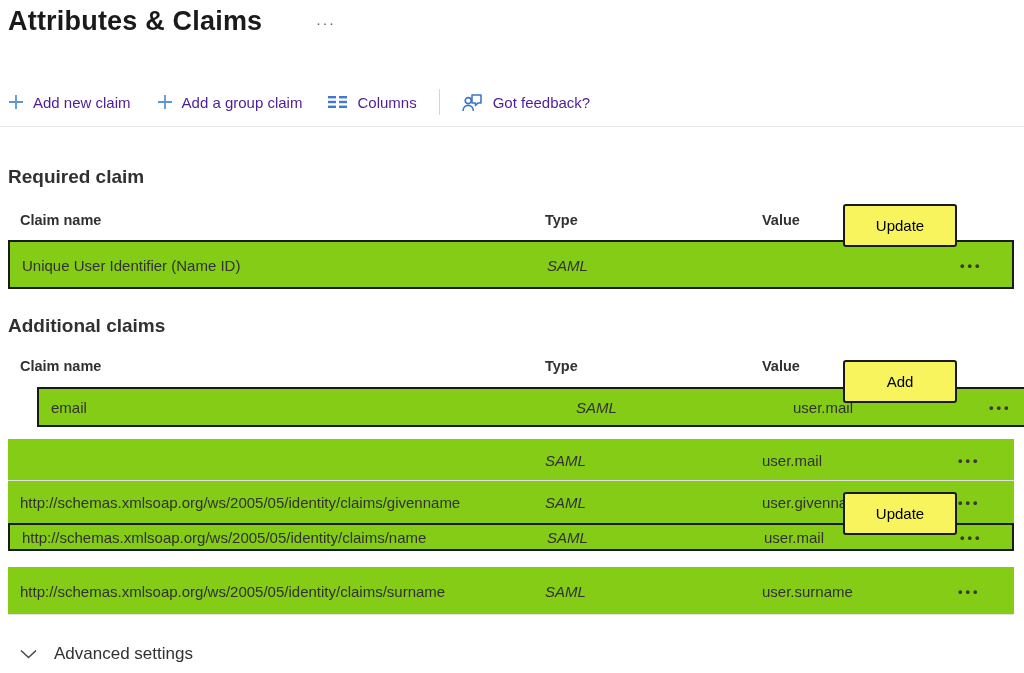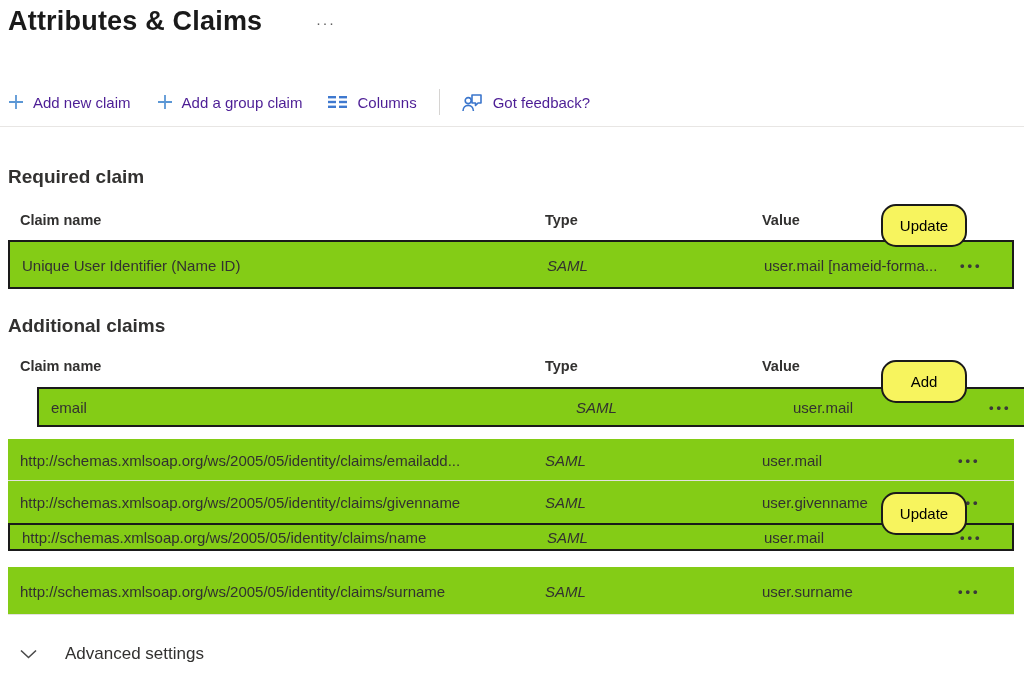--- a/index.html
+++ b/index.html
@@ -51,31 +51,31 @@
 
   .req-row{top:240px;height:49px;}
   .email-row{top:387px;height:40px;margin-left:29px;}
   .emailadd-row{top:439px;height:42px;}
   .givenname-row{top:481px;height:42px;}
   .name-row{top:523px;height:28px;}
   .surname-row{top:567px;height:48px;}
 
   
   .badge{
-    position:absolute;width:86px;height:43px;box-sizing:border-box;
-    background:#f7f45e;border:2px solid #1a1a1a;border-radius:15px;
+    position:absolute;width:114px;height:43px;box-sizing:border-box;
+    background:#f7f45e;border:2px solid #1a1a1a;border-radius:3px;
     display:flex;align-items:center;justify-content:center;
-    font-size:15px;color:#000;z-index:20;margin-left:38px;
+    font-size:15px;color:#000;z-index:20;
   }
   .badge-update-top{left:843px;top:204px;}
   .badge-add{left:843px;top:360px;}
   .badge-update-mid{left:843px;top:492px;}
 
   
-  .advanced{left:20px;top:644px;display:flex;align-items:center;gap:28px;cursor:pointer;background:none;border:none;padding:0;font-family:inherit;}
+  .advanced{left:20px;top:644px;display:flex;align-items:center;gap:17px;cursor:pointer;background:none;border:none;padding:0;font-family:inherit;}
   .advanced-label{font-size:17px;color:#323130;}
 </style>
 </head>
 <body>
 
 <div class="abs page-title">Attributes &amp; Claims</div>
 <div class="abs title-dots">···</div>
 
 <div class="abs toolbar">
   <button class="tb-item">
@@ -126,39 +126,37 @@
 
 <div class="abs section-heading req-heading">Required claim</div>
 
 <div class="abs col-head req-head col-name-x">Claim name</div>
 <div class="abs col-head req-head col-type-x">Type</div>
 <div class="abs col-head req-head col-value-x">Value</div>
 
 <div class="abs row boxed req-row">
   <span class="row-cell c-name">Unique User Identifier (Name ID)</span>
   <span class="row-cell c-type">SAML</span>
-  <span class="row-cell c-value">user.mail [nameid-forma...</span>
   <button class="c-menu">•••</button>
 </div>
 
 <div class="abs section-heading addl-heading">Additional claims</div>
 
 <div class="abs col-head addl-head col-name-x">Claim name</div>
 <div class="abs col-head addl-head col-type-x">Type</div>
 <div class="abs col-head addl-head col-value-x">Value</div>
 
 <div class="abs row boxed email-row">
   <span class="row-cell c-name">email</span>
   <span class="row-cell c-type">SAML</span>
   <span class="row-cell c-value">user.mail</span>
   <button class="c-menu">•••</button>
 </div>
 
 <div class="abs row sep-bottom emailadd-row">
-  <span class="row-cell c-name">http://schemas.xmlsoap.org/ws/2005/05/identity/claims/emailadd...</span>
   <span class="row-cell c-type">SAML</span>
   <span class="row-cell c-value">user.mail</span>
   <button class="c-menu">•••</button>
 </div>
 
 <div class="abs row givenname-row">
   <span class="row-cell c-name">http://schemas.xmlsoap.org/ws/2005/05/identity/claims/givenname</span>
   <span class="row-cell c-type">SAML</span>
   <span class="row-cell c-value">user.givenname</span>
   <button class="c-menu">•••</button>

